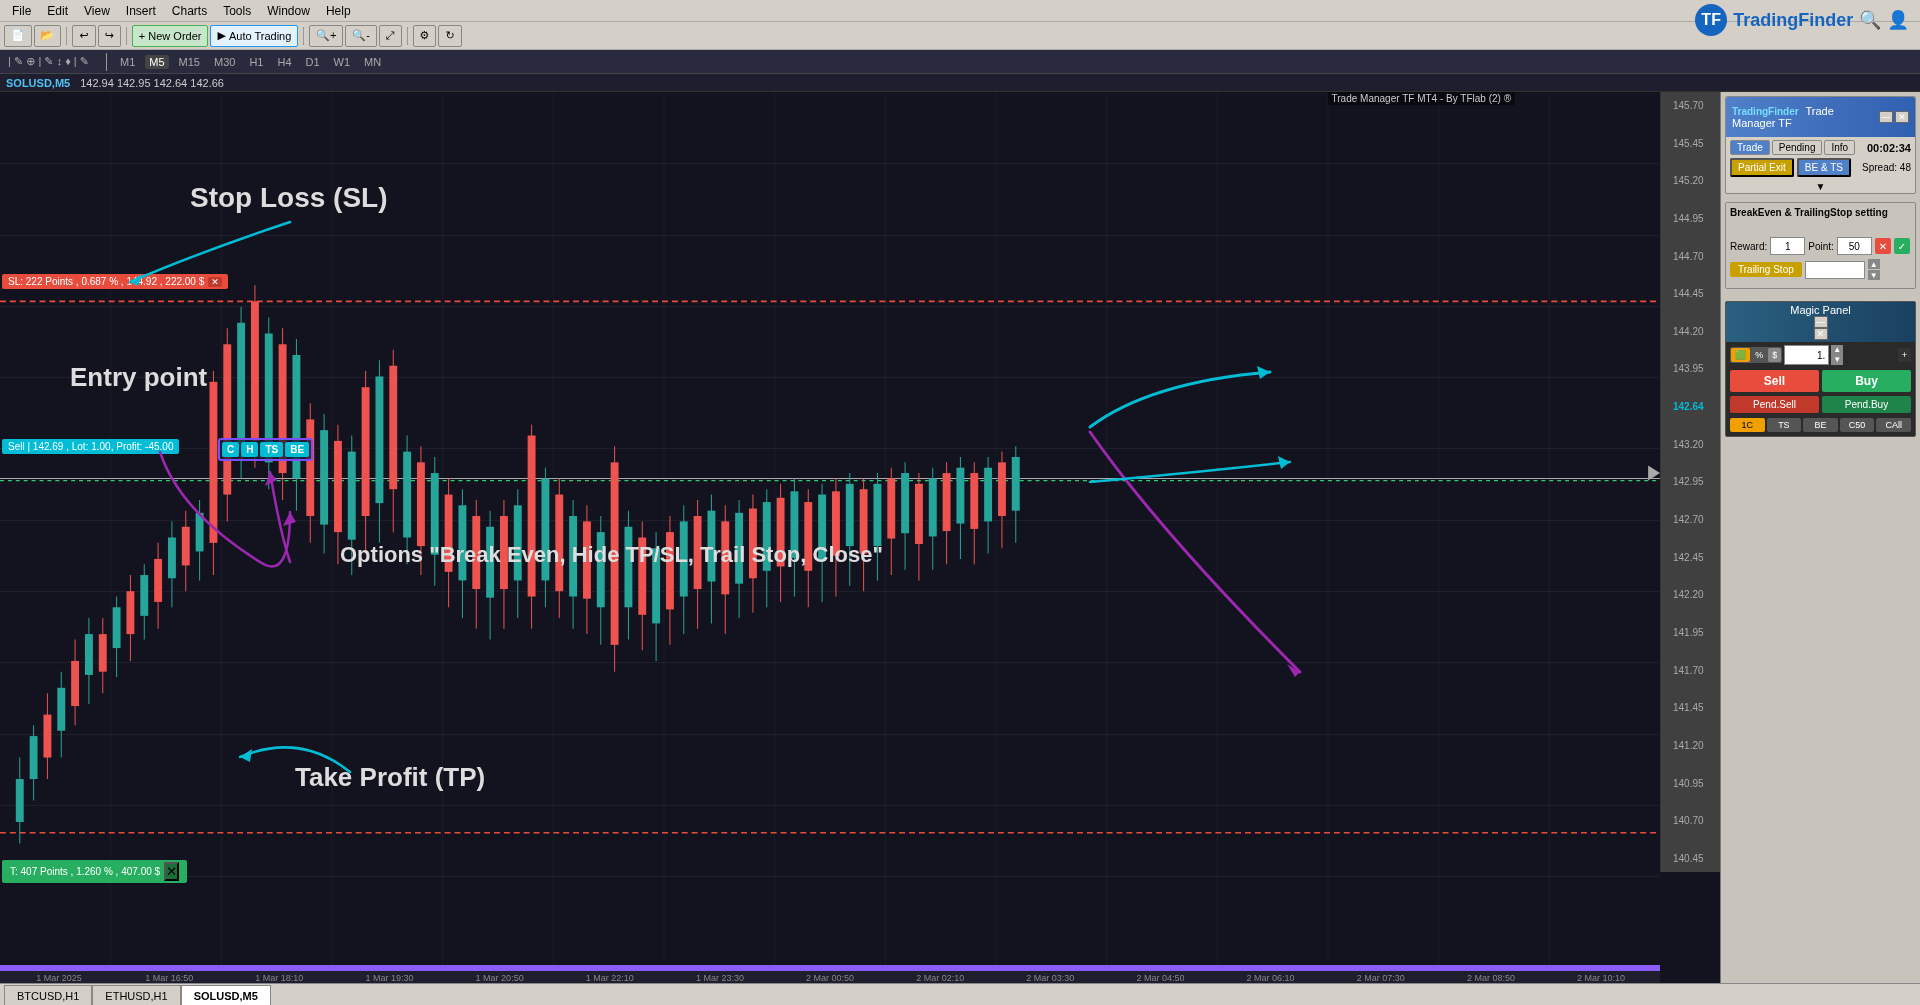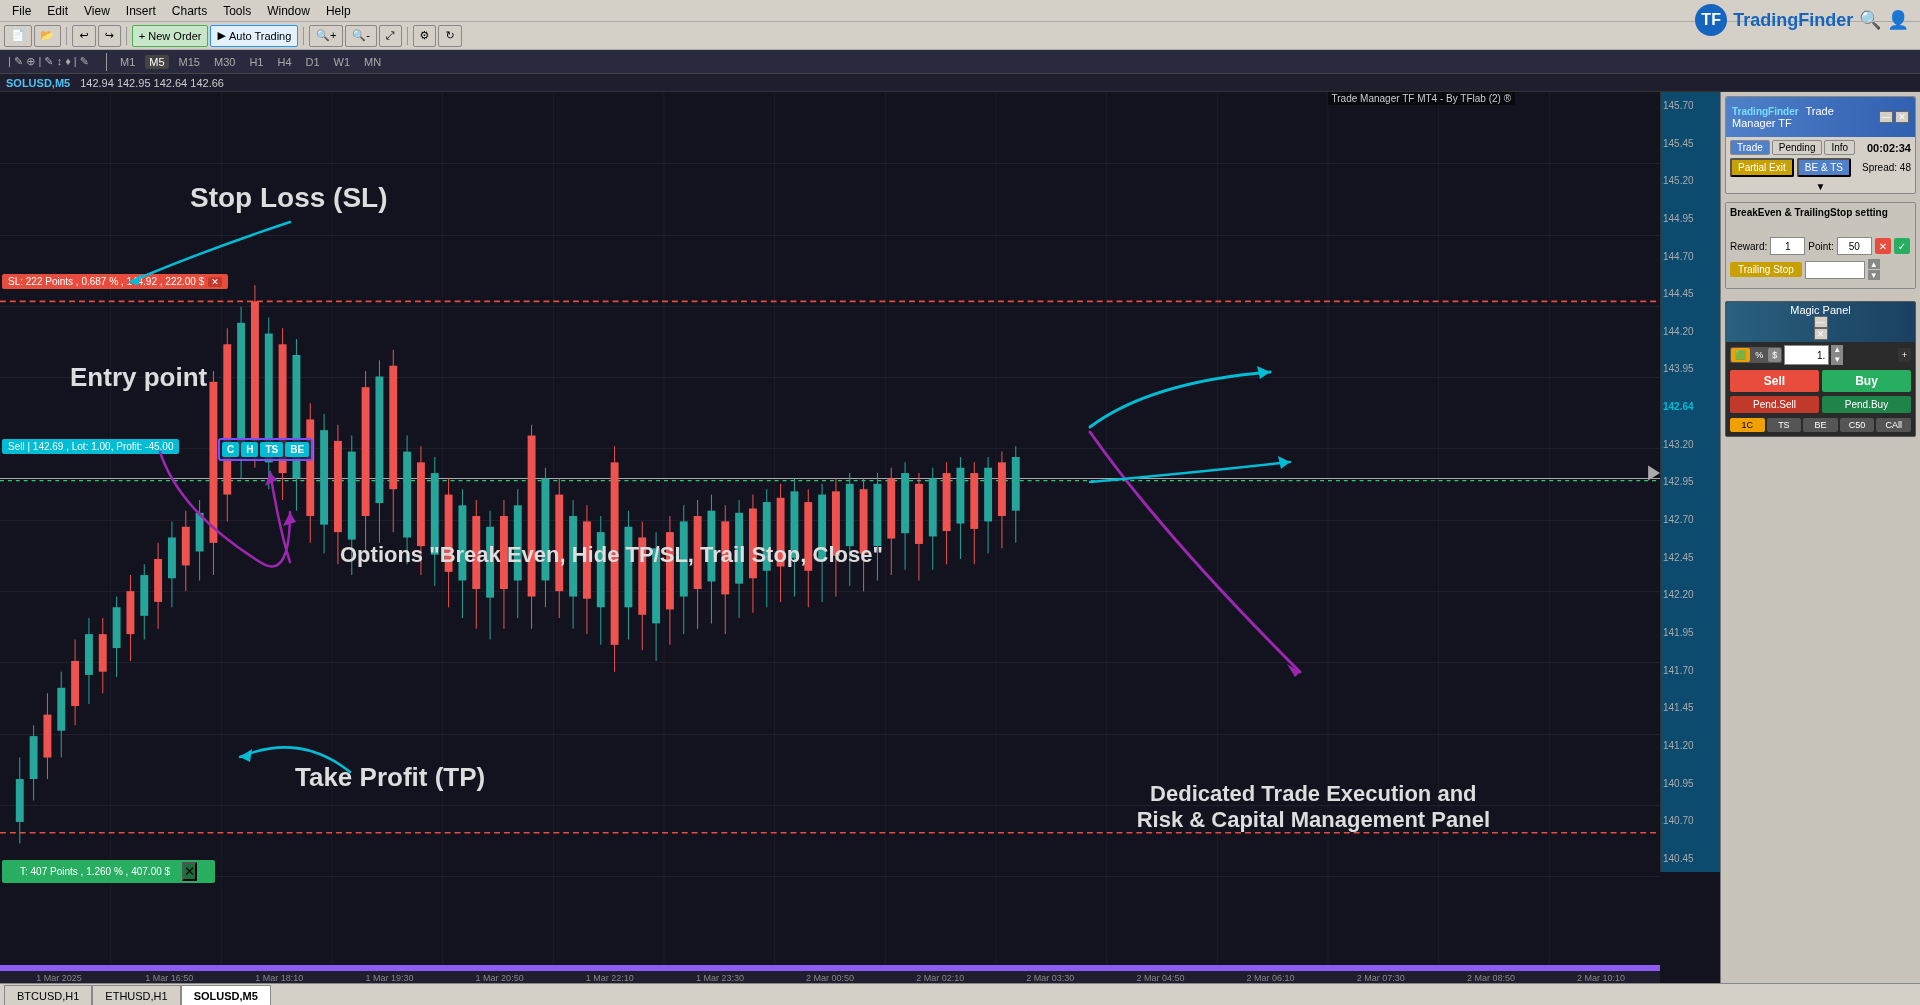--- a/index.html
+++ b/index.html
@@ -74,26 +74,26 @@
       border-bottom: 1px solid #333;
     }
 
     
     #price-scale {
       position: absolute;
       right: 0;
       top: 0;
       width: 60px;
       height: 780px;
-      background: #0c4a6e;
+      background: #404040;
       border-left: 1px solid #333;
       display: flex;
       flex-direction: column;
       justify-content: space-between;
-      padding: 8px 2px;
+      padding: 8px 12px;
       font-size: 10px;
       color: #aaa;
     }
 
     
     .sl-label {
       position: absolute;
       left: 2px;
       top: 182px;
       background: #e74c3c;
@@ -116,25 +116,25 @@
     }
 
     
     .tp-label {
       position: absolute;
       left: 2px;
       bottom: 100px;
       background: #27ae60;
       color: #fff;
       font-size: 10px;
-      padding: 2px 18px;
-      border-radius: 2px;
-      display: flex;
-      align-items: center;
-      gap: 12px;
+      padding: 2px 8px;
+      border-radius: 2px;
+      display: flex;
+      align-items: center;
+      gap: 4px;
     }
 
     
     .entry-label {
       position: absolute;
       left: 2px;
       top: 346px;
       background: #00bcd4;
       color: #fff;
       font-size: 10px;
@@ -937,24 +937,20 @@
     </div>
 
     <div class="big-label" style="left:340px;top:450px;font-size:22px;color:#ddd;">
       <span>Options "Break Even, Hide TP/SL, Trail Stop, Close"</span>
     </div>
 
     <div class="big-label" style="left:295px;top:670px;font-size:26px;color:#ddd;">
       <span>Take Profit (TP)</span>
     </div>
 
-    <div class="big-label" style="right:230px;bottom:150px;font-size:22px;color:#ddd;text-align:center;white-space:pre-line;">
-      <span>Dedicated Trade Execution and
-Risk &amp; Capital Management Panel</span>
-    </div>
 
     <svg class="arrow-svg" style="position:absolute;left:0;top:0;width:100%;height:100%;pointer-events:none;overflow:visible;">
 
       <path d="M 290 130 Q 200 160 130 190" stroke="#00bcd4" stroke-width="2.5" fill="none" stroke-linecap="round"></path>
       <polygon points="130,190 142,182 138,194" fill="#00bcd4"></polygon>
 
       <path d="M 160 360 Q 180 420 260 470 Q 290 490 290 420" stroke="#9c27b0" stroke-width="2.5" fill="none" stroke-linecap="round"></path>
       <polygon points="290,420 283,434 296,430" fill="#9c27b0"></polygon>
 
       <path d="M 290 470 Q 280 440 270 380" stroke="#9c27b0" stroke-width="2.5" fill="none" stroke-linecap="round"></path>

